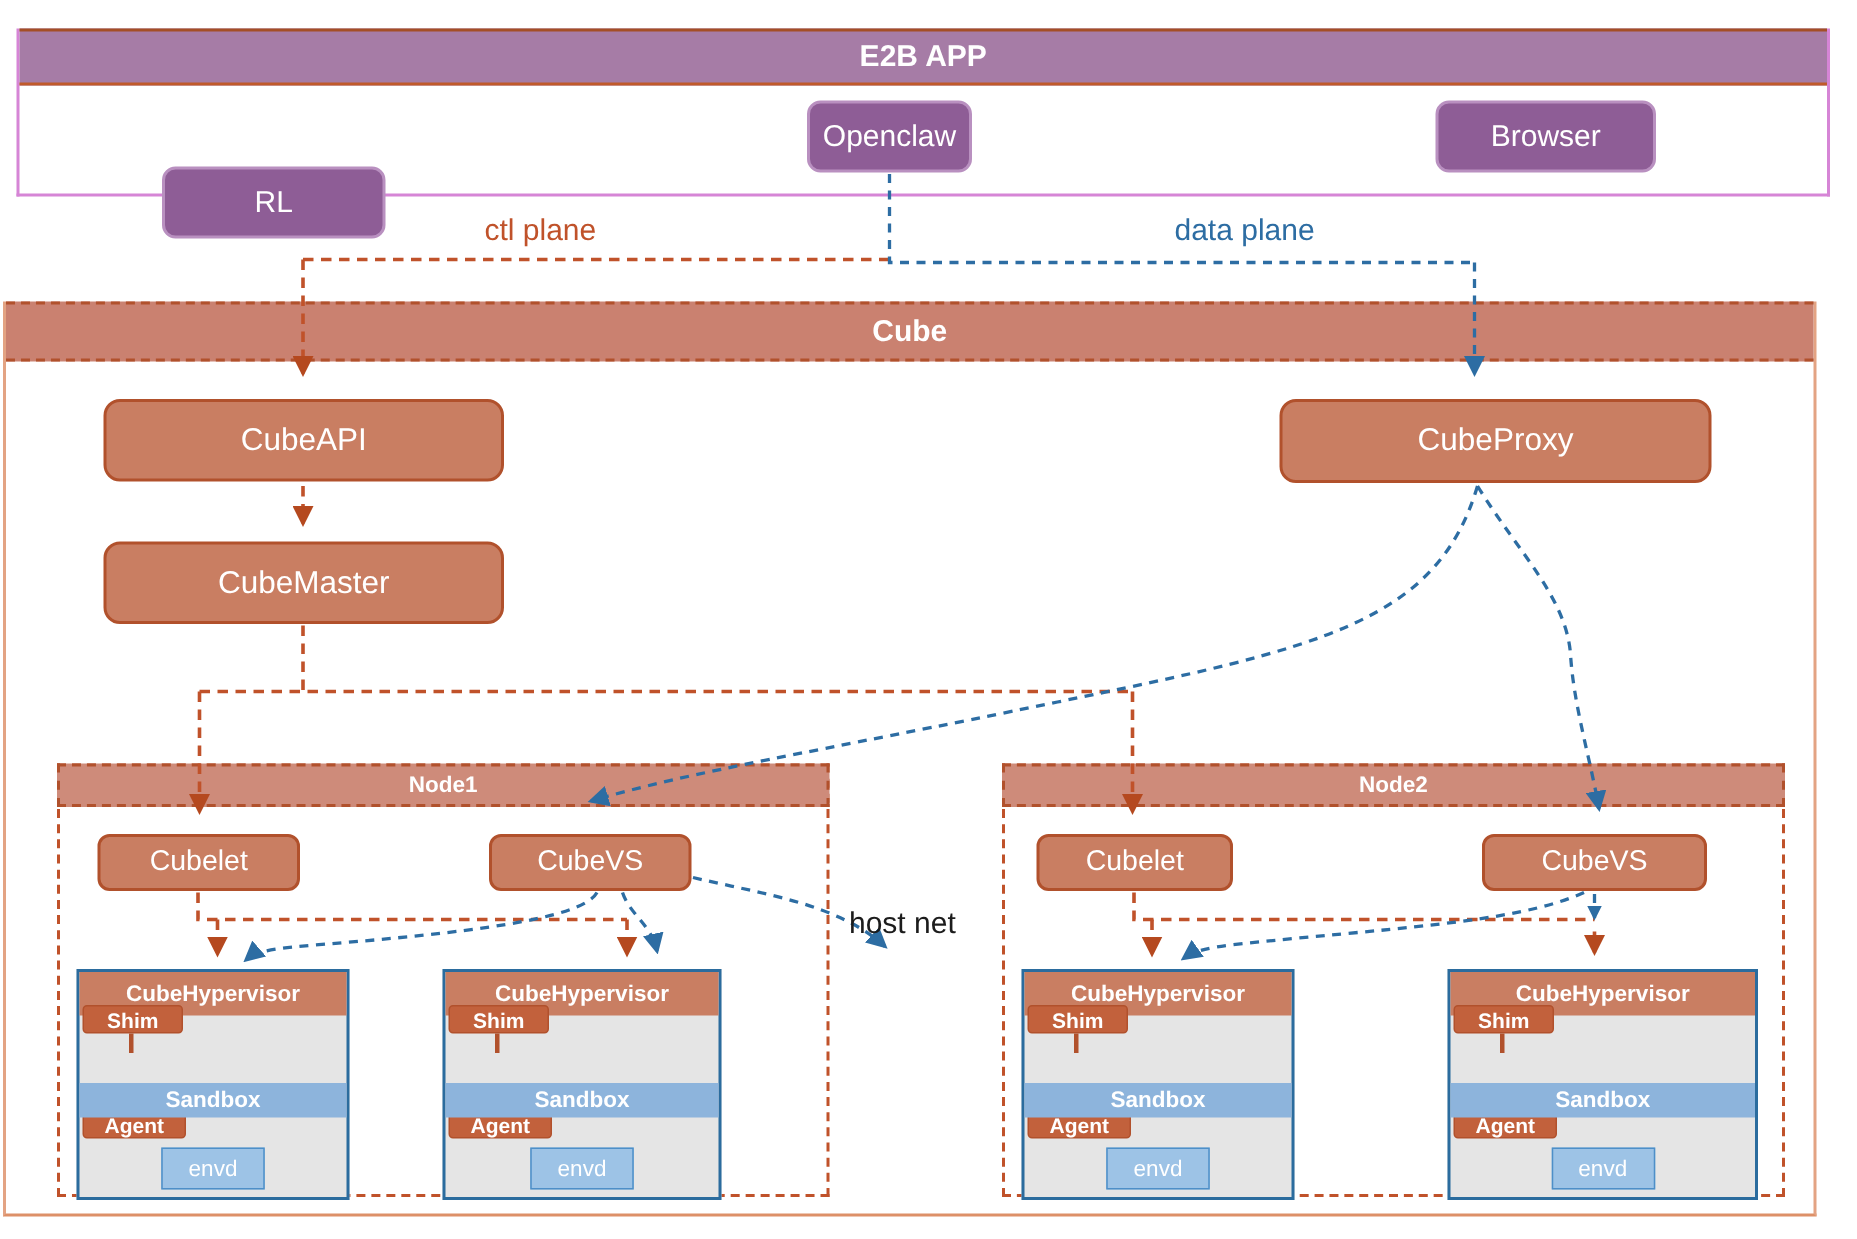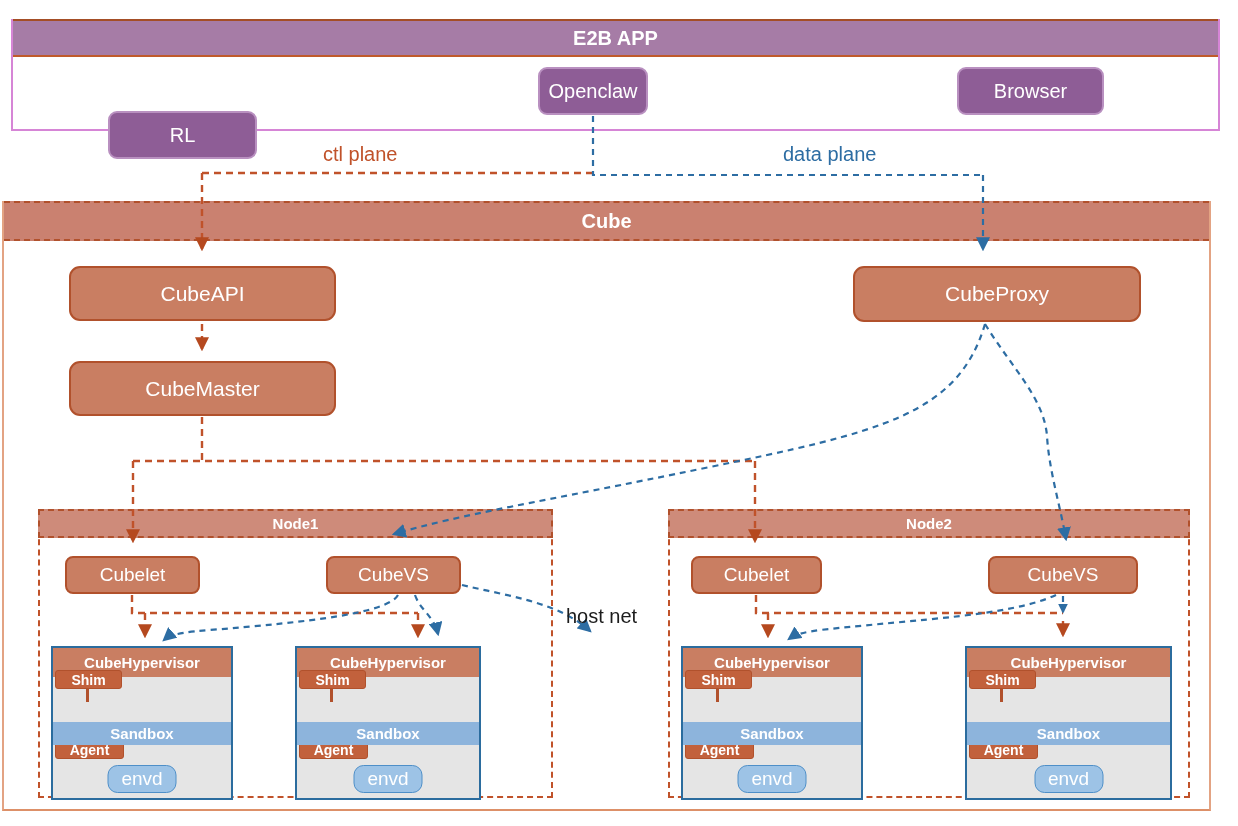--- a/index.html
+++ b/index.html
@@ -43,22 +43,22 @@
   .hv-shim{position:absolute;left:2px;top:22px;width:67px;height:19px;background:var(--shimFill);
     border:1.5px solid var(--salmonDark);border-radius:3px;display:flex;align-items:center;
     justify-content:center;color:#fff;font-size:14px;font-weight:600;z-index:2;}
   .hv-conn{position:absolute;left:33px;top:41px;width:3px;height:13px;background:var(--salmonDark);}
   .hv-agent{position:absolute;left:2px;top:52px;width:69px;height:19px;background:var(--shimFill);
     border:1.5px solid var(--salmonDark);border-radius:3px;display:flex;align-items:center;
     justify-content:center;color:#fff;font-size:14px;font-weight:600;margin-top:40px;}
   .hv-sandbox{position:absolute;left:0;top:74px;width:100%;height:23px;background:var(--sandbox);
     display:flex;align-items:center;justify-content:center;color:#fff;font-size:15px;font-weight:bold;}
   .hv-envd{position:absolute;top:117px;left:50%;transform:translateX(-50%);width:69px;height:28px;
-    background:var(--envd);border:1.5px solid var(--envdBorder);border-radius:10px;
-    display:flex;align-items:center;justify-content:center;color:#fff;font-size:19px;}
+    background:var(--envd);border:1.5px solid var(--envdBorder);border-radius:0;
+    display:flex;align-items:center;justify-content:center;color:#fff;font-size:15px;}
 
   
   .lbl{position:absolute;font-size:20px;z-index:5;white-space:nowrap;}
   .lbl.ctl{color:var(--ctl);}
   .lbl.data{color:var(--data);}
   .lbl.host{color:#1c1c1c;}
 
   
   svg.wires{position:absolute;left:0;top:0;width:1238px;height:826px;z-index:4;pointer-events:none;}
   .ln{fill:none;}

